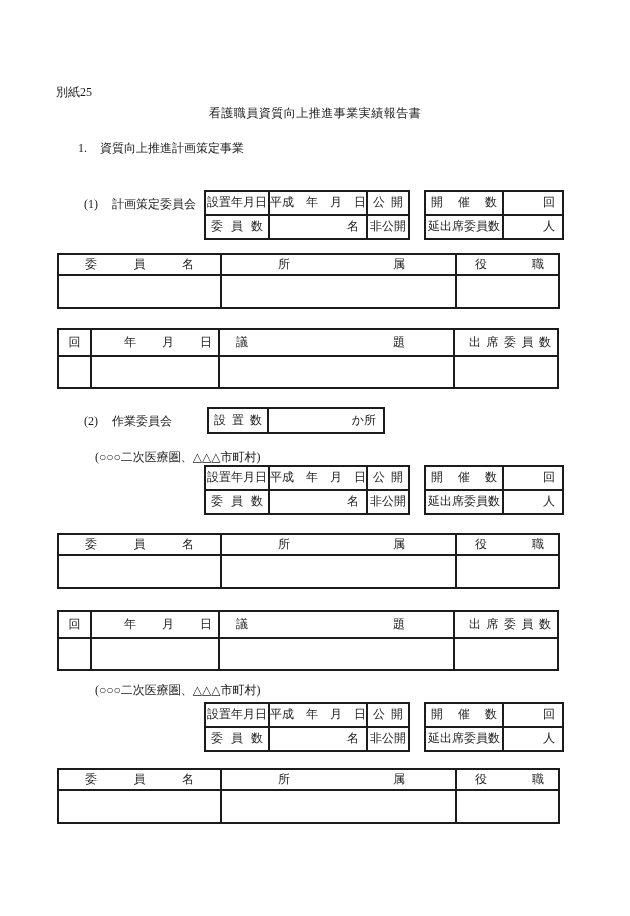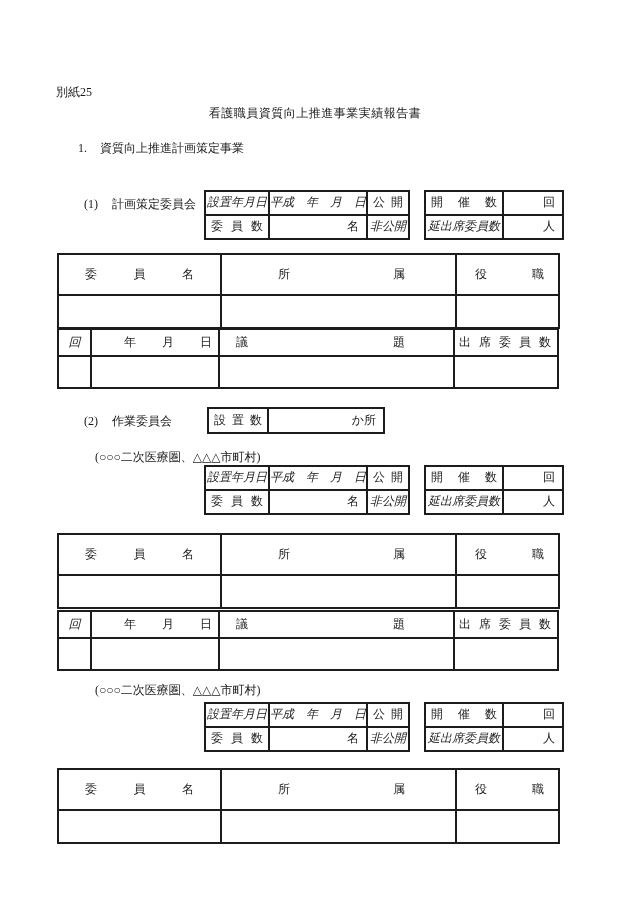--- a/index.html
+++ b/index.html
@@ -18,35 +18,35 @@
 
   table { border-collapse:collapse; table-layout:fixed; }
   td {
     border:2px solid #1c1c1c; padding:0; vertical-align:middle;
     font-size:12px; line-height:1.1; overflow:hidden;
   }
   
   .t-setup tr    { height:24px; }
   .t-count tr    { height:24px; }
   .t-work tr     { height:25px;border-radius:9px; }
-  .t-members tr.hd { height:41px; }
+  .t-members tr.hd { height:21px; }
   .t-members tr.bd { height:33px; }
   .t-meet tr.hd  { height:27px; }
   .t-meet tr.bd  { height:32px; }
 
-  .ctr { text-align:center;font-style:italic; }
+  .ctr { text-align:center; }
   .rgt { text-align:right; padding-right:7px; }
   .jst { text-align:justify; text-align-last:justify; }
   .pd-s      { padding-left:5px;  padding-right:5px;font-family:Liberation Serif, serif; }   
   .pd-name   { padding-left:26px; padding-right:26px; }  
   .pd-aff    { padding-left:56px; padding-right:50px; }  
   .pd-pos    { padding-left:18px; padding-right:14px; }  
   .pd-date   { padding-left:32px; padding-right:6px; }   
   .pd-agenda { padding-left:16px; padding-right:48px; }  
-  .pd-att    { padding-left:4px;  padding-right:6px; }   
+  .pd-att    { padding-left:14px;  padding-right:6px; }   
 </style>
 </head>
 <body>
 
 <div class="page">
 
   <div class="abs" style="left:56px; top:84px;">別紙25</div>
   <div class="abs doc-title" style="top:105px;">看護職員資質向上推進事業実績報告書</div>
 
   <div class="abs" style="left:78px; top:140px;">

